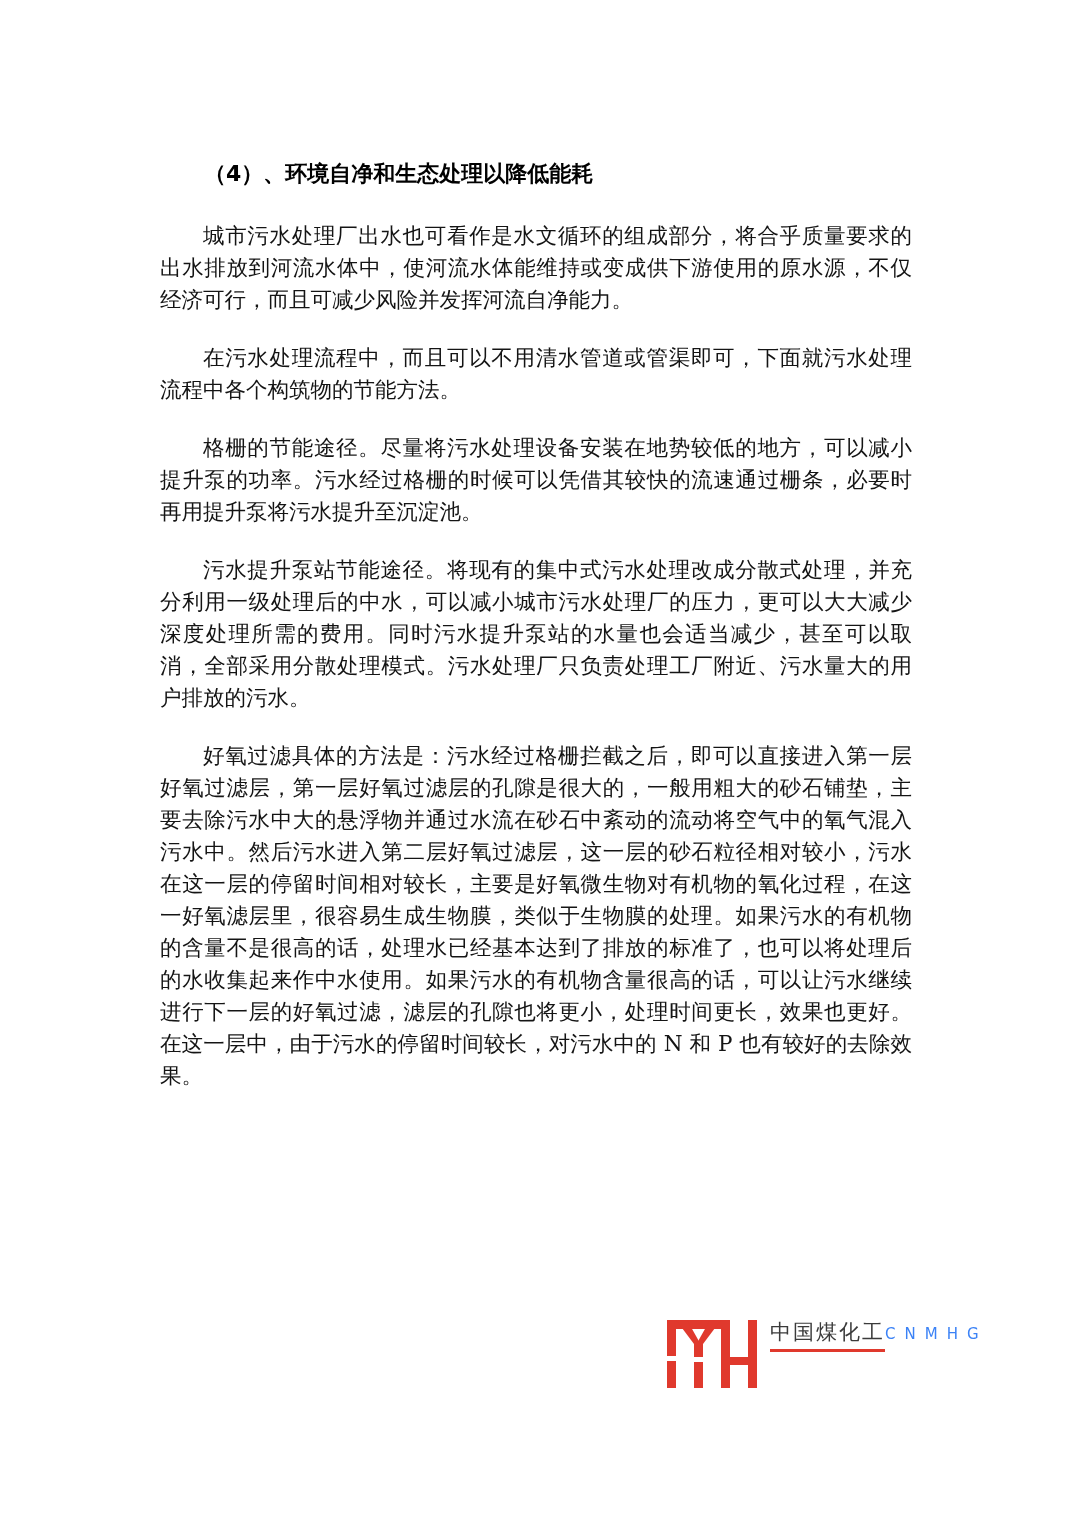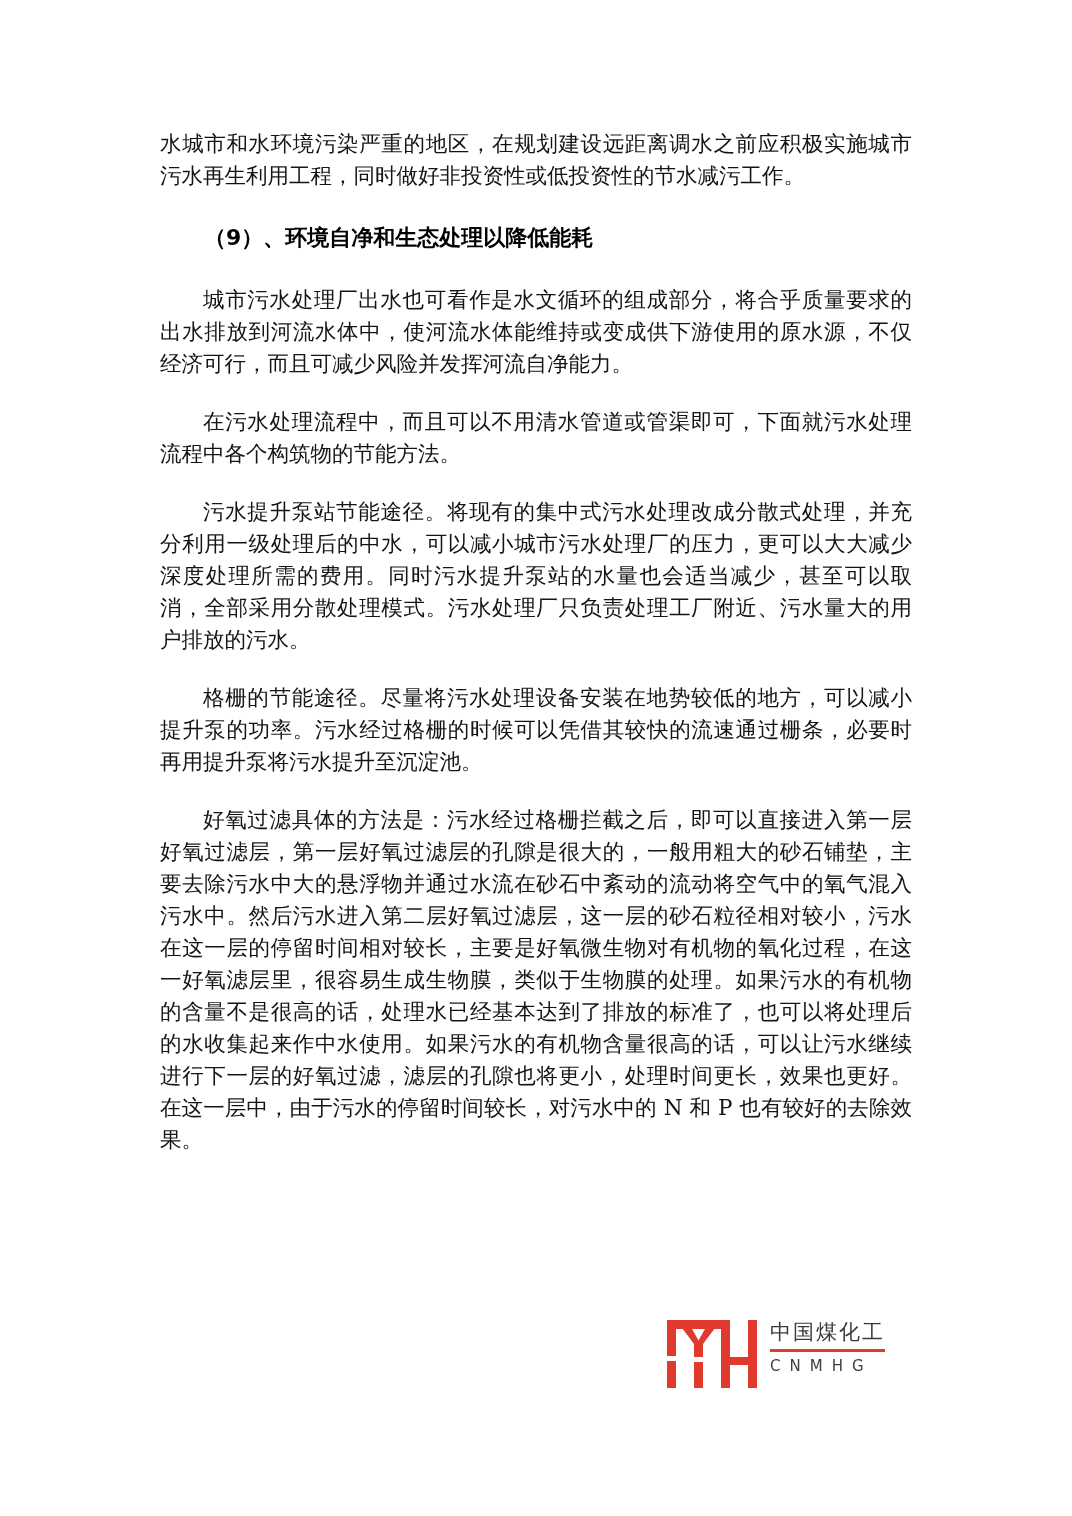--- a/index.html
+++ b/index.html
@@ -38,21 +38,21 @@
     position: absolute;
     left: 666px;
     top: 1320px;
     display: flex;
     align-items: flex-start;
   }
   .logo-mark { display: block; }
   .logo-text {
     margin-left: 10px;
     display: flex;
-    flex-direction: column;
+    flex-direction: row;
     font-family: "DejaVu Sans", "Liberation Sans", sans-serif;
   }
   .logo-cn {
     font-size: 21px;
     font-weight: 500;
     letter-spacing: 2px;
     line-height: 1.15;
     padding-bottom: 5px;
     border-bottom: 3px solid #e0392d;
     white-space: nowrap;
@@ -63,42 +63,41 @@
     margin-top: 5px;
     white-space: nowrap;
   }
 </style>
 </head>
 <body>
 
 <div class="page">
 
   <div id="doc-content">
-      <p class="paragraph">水城市和水环境污染严重的地区，在规划建设远距离调水之前应积极实施城市污水再生利用工程，同时做好非投资性或低投资性的节水减污工作。</p>
-      <h2 class="heading indent">（9）、环境自净和生态处理以降低能耗</h2>
+      <h2 class="heading indent">（4）、环境自净和生态处理以降低能耗</h2>
       <p class="paragraph indent">城市污水处理厂出水也可看作是水文循环的组成部分，将合乎质量要求的出水排放到河流水体中，使河流水体能维持或变成供下游使用的原水源，不仅经济可行，而且可减少风险并发挥河流自净能力。</p>
       <p class="paragraph indent">在污水处理流程中，而且可以不用清水管道或管渠即可，下面就污水处理流程中各个构筑物的节能方法。</p>
+      <p class="paragraph indent">格栅的节能途径。尽量将污水处理设备安装在地势较低的地方，可以减小提升泵的功率。污水经过格栅的时候可以凭借其较快的流速通过栅条，必要时再用提升泵将污水提升至沉淀池。</p>
       <p class="paragraph indent">污水提升泵站节能途径。将现有的集中式污水处理改成分散式处理，并充分利用一级处理后的中水，可以减小城市污水处理厂的压力，更可以大大减少深度处理所需的费用。同时污水提升泵站的水量也会适当减少，甚至可以取消，全部采用分散处理模式。污水处理厂只负责处理工厂附近、污水量大的用户排放的污水。</p>
-      <p class="paragraph indent">格栅的节能途径。尽量将污水处理设备安装在地势较低的地方，可以减小提升泵的功率。污水经过格栅的时候可以凭借其较快的流速通过栅条，必要时再用提升泵将污水提升至沉淀池。</p>
       <p class="paragraph indent">好氧过滤具体的方法是：污水经过格栅拦截之后，即可以直接进入第一层好氧过滤层，第一层好氧过滤层的孔隙是很大的，一般用粗大的砂石铺垫，主要去除污水中大的悬浮物并通过水流在砂石中紊动的流动将空气中的氧气混入污水中。然后污水进入第二层好氧过滤层，这一层的砂石粒径相对较小，污水在这一层的停留时间相对较长，主要是好氧微生物对有机物的氧化过程，在这一好氧滤层里，很容易生成生物膜，类似于生物膜的处理。如果污水的有机物的含量不是很高的话，处理水已经基本达到了排放的标准了，也可以将处理后的水收集起来作中水使用。如果污水的有机物含量很高的话，可以让污水继续进行下一层的好氧过滤，滤层的孔隙也将更小，处理时间更长，效果也更好。在这一层中，由于污水的停留时间较长，对污水中的 N 和 P 也有较好的去除效果。</p>
     </div>
 
   <div class="logo">
     <svg class="logo-mark" width="94" height="68" viewBox="0 0 92 68" fill="currentColor" style="color: rgb(224, 57, 45);">
 
       <rect x="0" y="0" width="9" height="36"></rect>
       <rect x="0" y="41" width="9" height="27"></rect>
       <rect x="0" y="0" width="63" height="9"></rect>
       <path d="M9 0 L20 0 L33.5 24 L27 24 Z"></path>
       <path d="M54 0 L43 0 L29.5 24 L36 24 Z"></path>
       <rect x="27" y="22" width="9" height="15"></rect>
       <rect x="27" y="42" width="9" height="26"></rect>
       <rect x="54" y="0" width="9" height="68"></rect>
       <rect x="63" y="37" width="18" height="8"></rect>
       <rect x="81" y="0" width="9" height="68"></rect>
     </svg>
     <div class="logo-text">
       <div class="logo-cn" style="color: rgb(59, 59, 59); border-bottom-color: rgb(224, 57, 45);">中国煤化工</div>
-      <div class="logo-en" style="color: #404040;">CNMHG</div>
+      <div class="logo-en" style="color: #3b82f6;">CNMHG</div>
     </div>
   </div>
 
 </div>
 
 </body></html>

